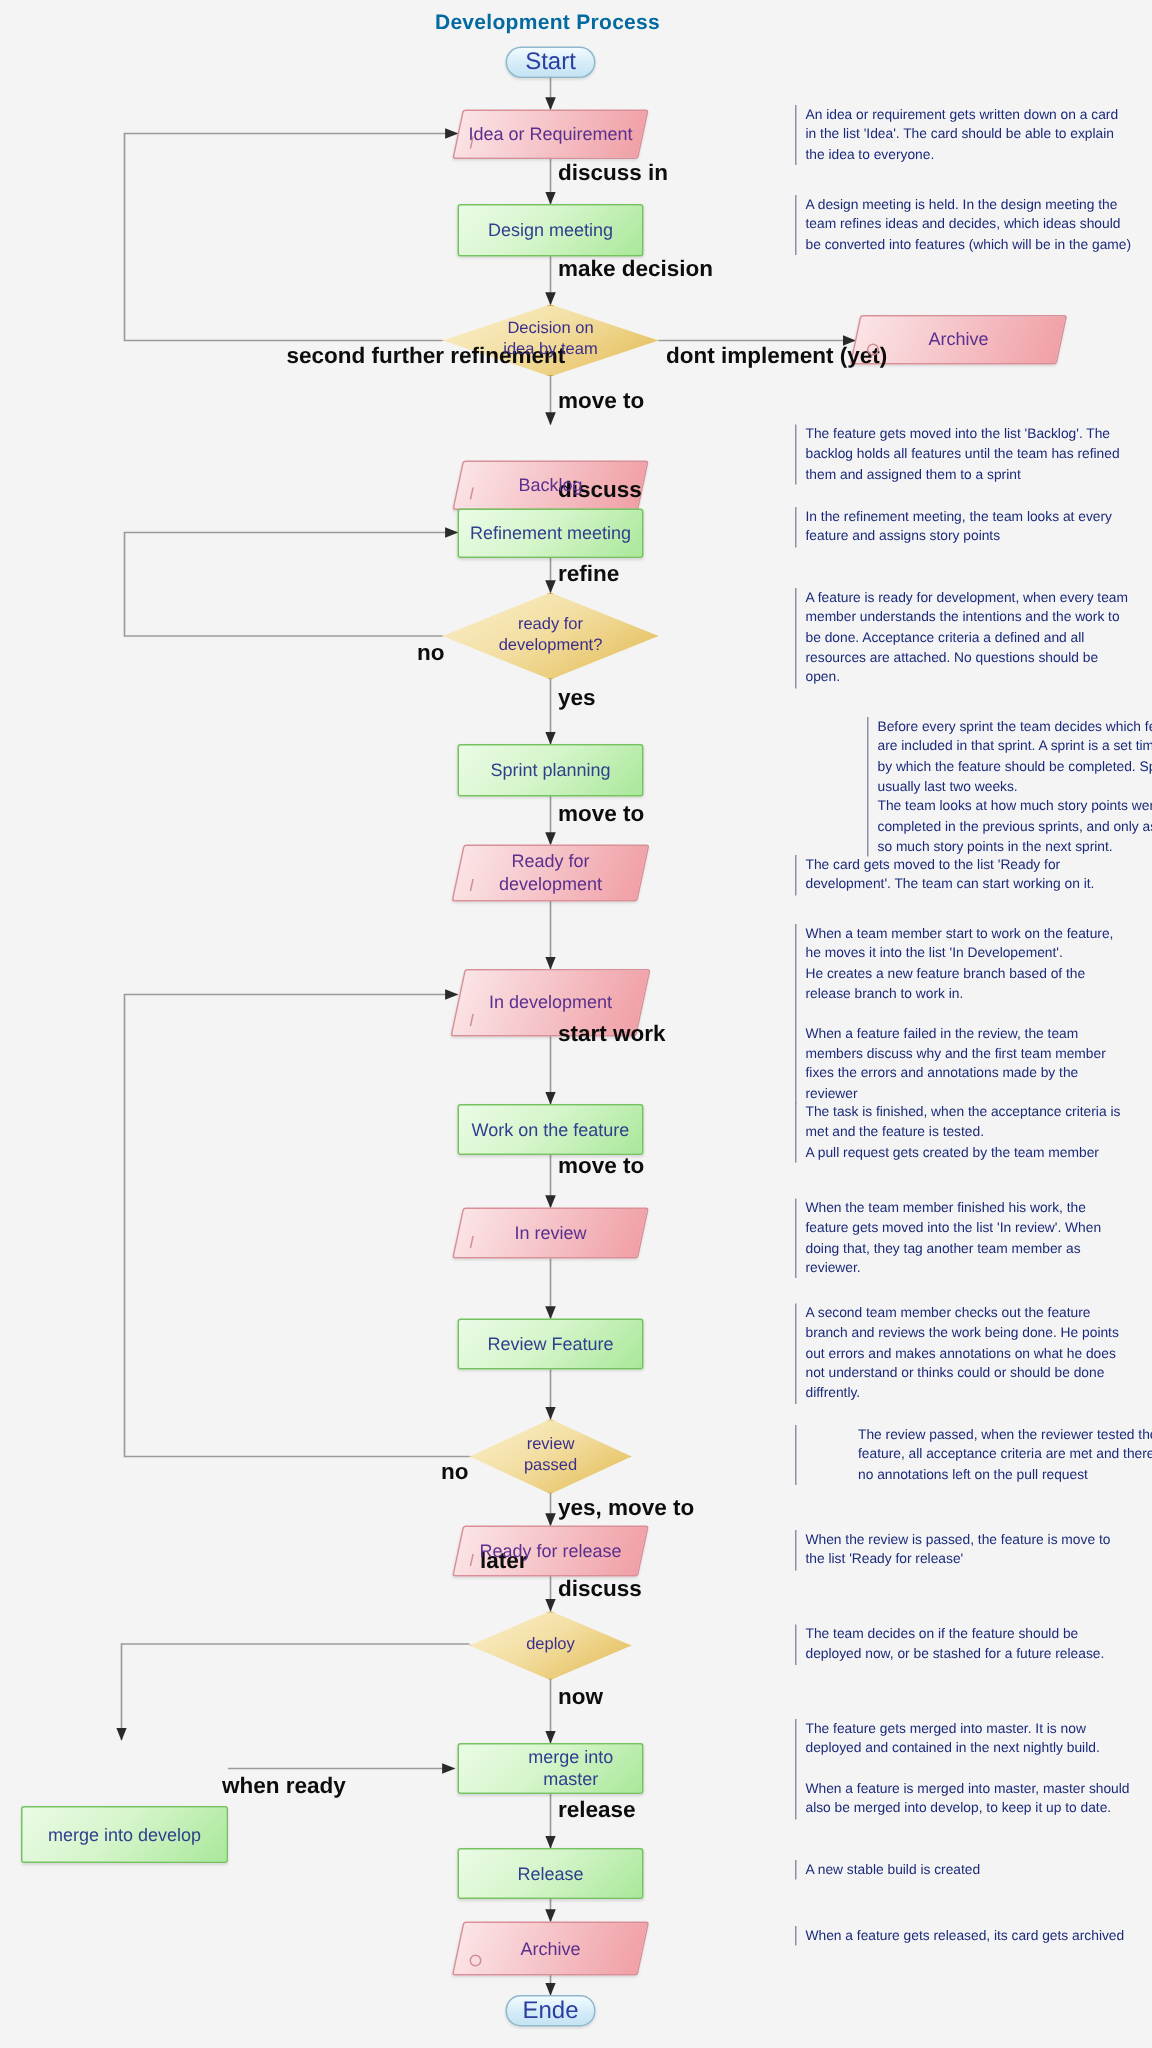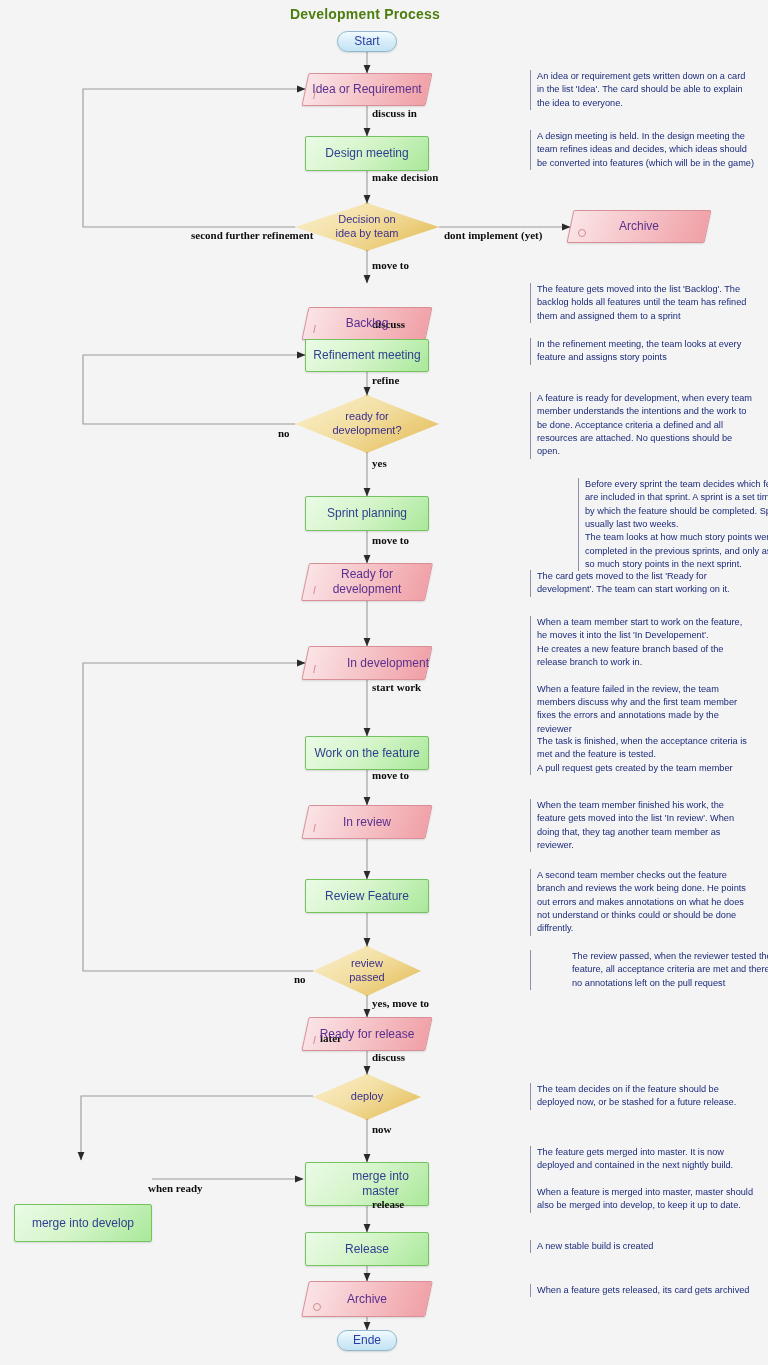--- a/index.html
+++ b/index.html
@@ -12,21 +12,21 @@
     position:relative;
   }
   #stage{position:absolute;left:0;top:0;width:768px;height:1365px;}
 
   
   .chart-title{
     position:absolute;
     left:0;top:6px;width:730px;
     text-align:center;
     font-size:14px;font-weight:bold;
-    color:#4d7c0f;
+    color:#0369a1;
     letter-spacing:.2px;
   }
 
   
   #wires{position:absolute;left:0;top:0;width:768px;height:1365px;pointer-events:none;}
 
   
   .node{
     position:absolute;
     box-sizing:border-box;
@@ -37,21 +37,21 @@
     line-height:1.25;
     white-space:pre-line;
   }
 
   
   .term{
     background:linear-gradient(180deg,#f2fbff 0%,#d5ecf8 55%,#c4e3f3 100%);
     border:1px solid #8fb8cc;
     border-radius:11px;
     color:#2a3fa0;
-    font-size:12px;
+    font-size:16px;
     box-shadow:0 1px 2px rgba(0,0,0,.13);
   }
 
   
   .proc{
     background:linear-gradient(135deg,#eafbe6 0%,#d6f5cb 45%,#a9e89a 100%);
     border:1px solid #74c35f;
     border-radius:2px;
     color:#2f3f8f;
     font-size:12px;
@@ -89,24 +89,23 @@
     position:absolute;left:0;top:0;right:0;bottom:0;
     background:linear-gradient(150deg,#fbf0cd 0%,#f3dfa3 45%,#e2b951 100%);
     border:1px solid #cfa843;
     clip-path:polygon(50% 0,100% 50%,50% 100%,0 50%);
   }
   .dec .lbl{position:relative;z-index:2;white-space:pre-line;}
 
   
   .elabel{
     position:absolute;
-    font-size:11px;font-weight:bold;
+    font-size:15px;font-weight:bold;
     color:#0d0d0d;
     white-space:nowrap;
-    font-family:Liberation Serif, serif;
   }
 
   
   .note{
     position:absolute;
     border-left:1px solid #8e8ea6;
     padding-left:6px;
     font-size:9.2px;
     line-height:1.45;
     color:#1b2a7a;
@@ -219,21 +218,21 @@
 
   <div class="node proc" style="left:305px;top:496px;width:124px;height:35px;">Sprint planning</div>
 
   <div class="node card" style="left:305px;top:563px;width:124px;height:38px;">
     <div class="skew"></div>
     <div class="tick"></div>
     <div class="lbl">Ready for
 development</div>
   </div>
 
-  <div class="node card" style="left:305px;top:646px;width:124px;height:34px;justify-content:flex-end;">
+  <div class="node card" style="left:305px;top:646px;width:124px;height:45px;">
     <div class="skew"></div>
     <div class="tick"></div>
     <div class="lbl">In development</div>
   </div>
 
   <div class="node proc" style="left:305px;top:736px;width:124px;height:34px;">Work on the feature</div>
 
   <div class="node card" style="left:305px;top:805px;width:124px;height:34px;">
     <div class="skew"></div>
     <div class="tick"></div>
@@ -254,21 +253,21 @@
     <div class="lbl">Ready for release</div>
   </div>
 
   <div class="node dec" style="left:313px;top:1074px;width:108px;height:46px;">
     <div class="dia"></div>
     <div class="lbl">deploy</div>
   </div>
 
   <div class="node proc" style="left:14px;top:1204px;width:138px;height:38px;">merge into develop</div>
 
-  <div class="node proc" style="left:305px;top:1162px;width:124px;height:44px;padding-left:27px;">merge into master</div>
+  <div class="node proc" style="left:305px;top:1162px;width:124px;height:34px;padding-left:27px;">merge into master</div>
 
   <div class="node proc" style="left:305px;top:1232px;width:124px;height:34px;">Release</div>
 
   <div class="node card" style="left:305px;top:1281px;width:124px;height:36px;">
     <div class="skew"></div>
     <div class="ring"></div>
     <div class="lbl">Archive</div>
   </div>
 
   <div class="node term" style="left:337px;top:1330px;width:60px;height:21px;border-radius:10px;">Ende</div>
@@ -303,20 +302,21 @@
   <div class="note" style="left:530px;top:570px;">The card gets moved to the list 'Ready for development'. The team can start working on it.</div>
   <div class="note" style="left:530px;top:616px;">When a team member start to work on the feature, he moves it into the list 'In Developement'.
 He creates a new feature branch based of the release branch to work in.
 
 When a feature failed in the review, the team members discuss why and the first team member fixes the errors and annotations made by the reviewer</div>
   <div class="note" style="left:530px;top:735px;">The task is finished, when the acceptance criteria is met and the feature is tested.
 A pull request gets created by the team member</div>
   <div class="note" style="left:530px;top:799px;">When the team member finished his work, the feature gets moved into the list 'In review'. When doing that, they tag another team member as reviewer.</div>
   <div class="note" style="left:530px;top:869px;">A second team member checks out the feature branch and reviews the work being done. He points out errors and makes annotations on what he does not understand or thinks could or should be done diffrently.</div>
   <div class="note" style="left:530px;top:950px;padding-left:41px;">The review passed, when the reviewer tested the feature, all acceptance criteria are met and there are no annotations left on the pull request</div>
+  <div class="note" style="left:530px;top:1020px;">When the review is passed, the feature is move to the list 'Ready for release'</div>
   <div class="note" style="left:530px;top:1083px;">The team decides on if the feature should be deployed now, or be stashed for a future release.</div>
   <div class="note" style="left:530px;top:1146px;">The feature gets merged into master. It is now deployed and contained in the next nightly build.
 
 When a feature is merged into master, master should also be merged into develop, to keep it up to date.</div>
   <div class="note" style="left:530px;top:1240px;">A new stable build is created</div>
   <div class="note" style="left:530px;top:1284px;">When a feature gets released, its card gets archived</div>
 
 </div>
 
 </body></html>

